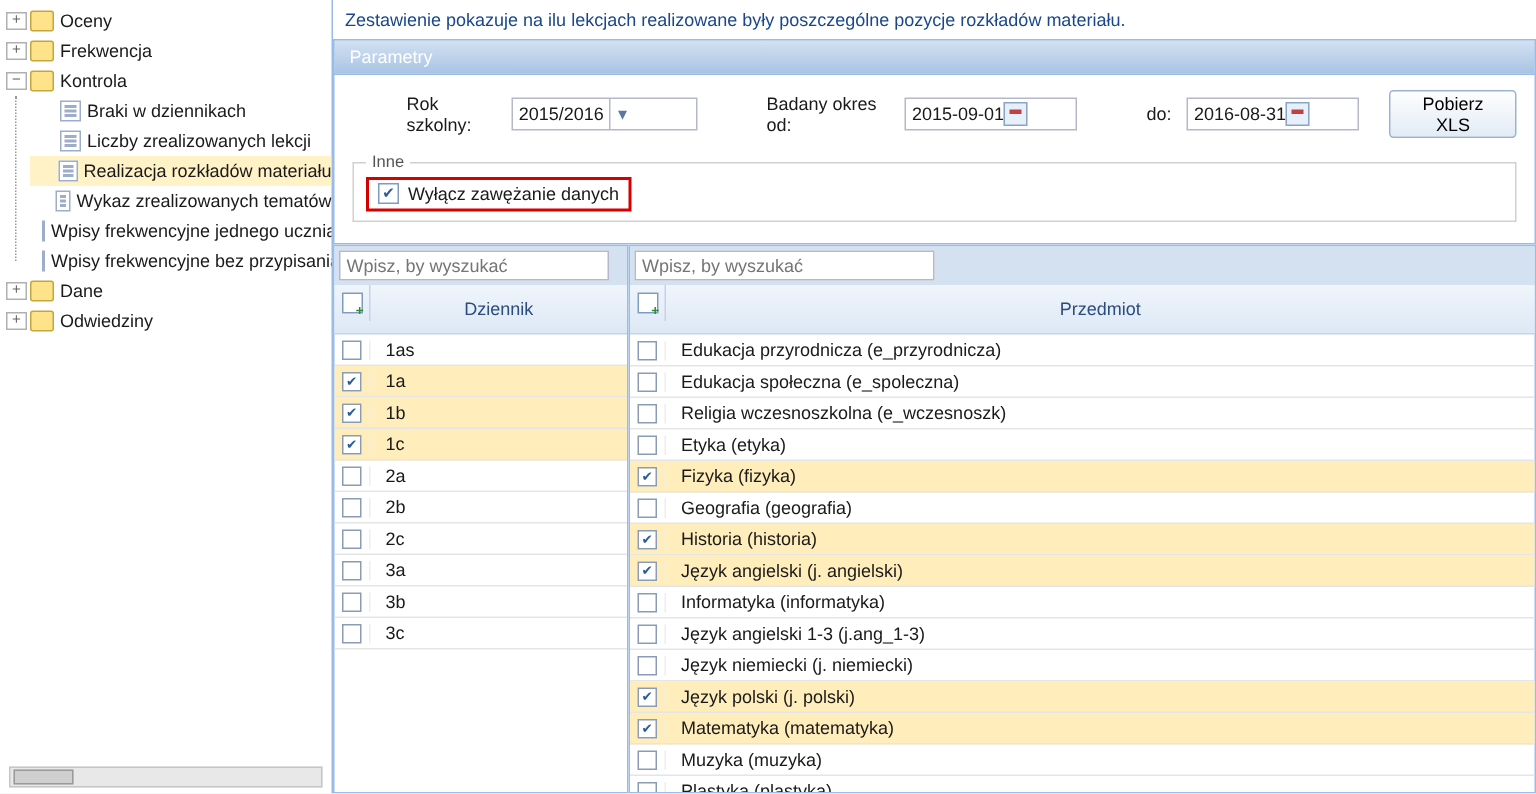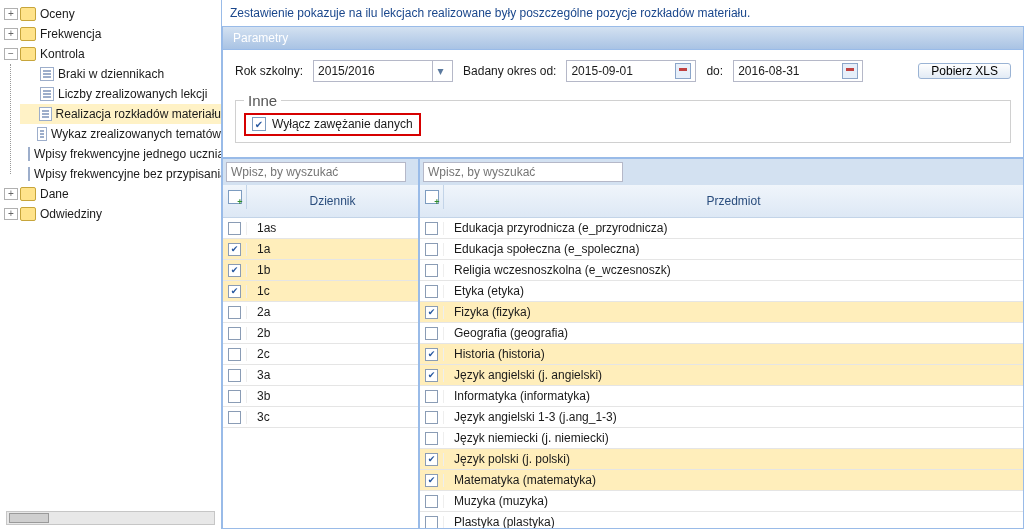--- a/index.html
+++ b/index.html
@@ -21,28 +21,28 @@
   .nav .children::before{content:"";position:absolute;left:10px;top:0;bottom:10px;border-left:1px dotted #999;}
   .nav-scroll { position:absolute; bottom:4px; left:6px; right:6px; height:14px; background:#e8e8e8; border:1px solid #c6c6c6; }
   .nav-scroll .thumb { position:absolute; left:2px; top:1px; height:10px; width:40px; background:#cfcfcf; border:1px solid #9a9a9a; }
 
   
   .main { flex:1; display:flex; flex-direction:column; background:#e3efff; }
   .intro { padding:6px 8px; background:#fff; color:#1a478c; }
   .panel-hd { background:linear-gradient(#d3e1f1,#a9c3e4); color:#fff; font-weight:normal; padding:4px 10px; border:1px solid #99bbe8; }
   .params { background:#fff; padding:10px 12px 14px; border:1px solid #99bbe8; border-top:none; display:flex; align-items:flex-start; gap:10px; flex-wrap:wrap; }
   .row1 { display:flex; align-items:center; gap:10px; width:100%; }
-  label.lbl { color:#1a1a1a; }
-  .input-like { height:22px; border:1px solid #b5b8c8; padding:0 4px; display:flex; align-items:center; background:#fff; justify-content:space-between; }
+  label.lbl { color:#1a1a1a;margin-left:36px; }
+  .input-like { height:22px; border:1px solid #b5b8c8; padding:0 4px; display:flex; align-items:center; background:#fff; justify-content:flex-start; }
   .input-like .arrow { width:16px; text-align:center; color:#5a799e; border-left:1px solid #b5b8c8; margin-left:4px; height:100%; display:flex; align-items:center; justify-content:center; }
   .cal-icn { width:16px; height:16px; border:1px solid #8ba5c9; background:#e6effa; position:relative; }
   .cal-icn::after{content:"";position:absolute;top:4px;left:3px;right:3px;bottom:3px;border-top:3px solid #c04141;}
-  .btn { height:16px; padding:0 12px; background:linear-gradient(#fefefe,#e2ebf5); border:1px solid #9ab3d4; border-radius:3px; cursor:pointer; }
+  .btn { height:32px; padding:0 12px; background:linear-gradient(#fefefe,#e2ebf5); border:1px solid #9ab3d4; border-radius:3px; cursor:pointer; }
   fieldset.inne { border:1px solid #d0d0d0; padding:4px 8px 6px; margin:0; width:100%; }
-  fieldset.inne legend { color:#555; padding:0 4px; font-size:15px; }
+  fieldset.inne legend { color:#555; padding:0 4px; font-size:11px; }
   .chk-wrap { border:2px solid #d60000; padding:2px 6px 3px; display:inline-flex; align-items:center; gap:6px; }
   .chk { width:14px; height:14px; border:1px solid #7d9cc0; background:#fff; display:flex; align-items:center; justify-content:center; }
   .chk.checked::after{content:"✔"; font-size:10px; color:#2a5aa0;}
 
   
   .grids { flex:1; display:flex; overflow:hidden; }
   .grid { display:flex; flex-direction:column; background:#fff; border:1px solid #99bbe8; }
   .grid.left { width:197px; }
   .grid.right { flex:1; }
   .search { padding:3px; background:#d3e1f1; }

